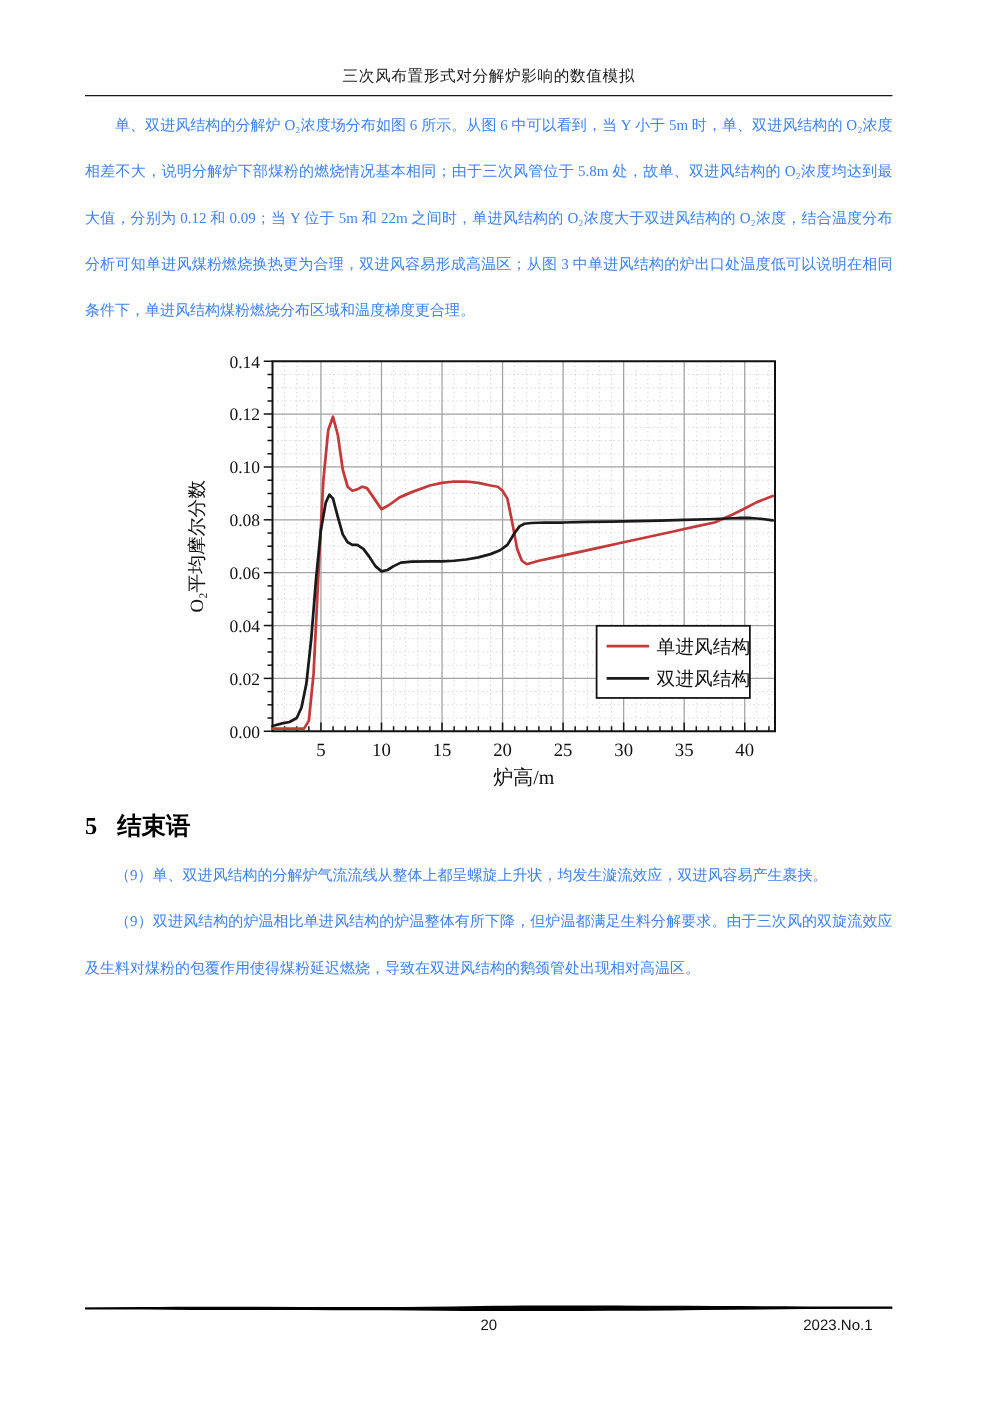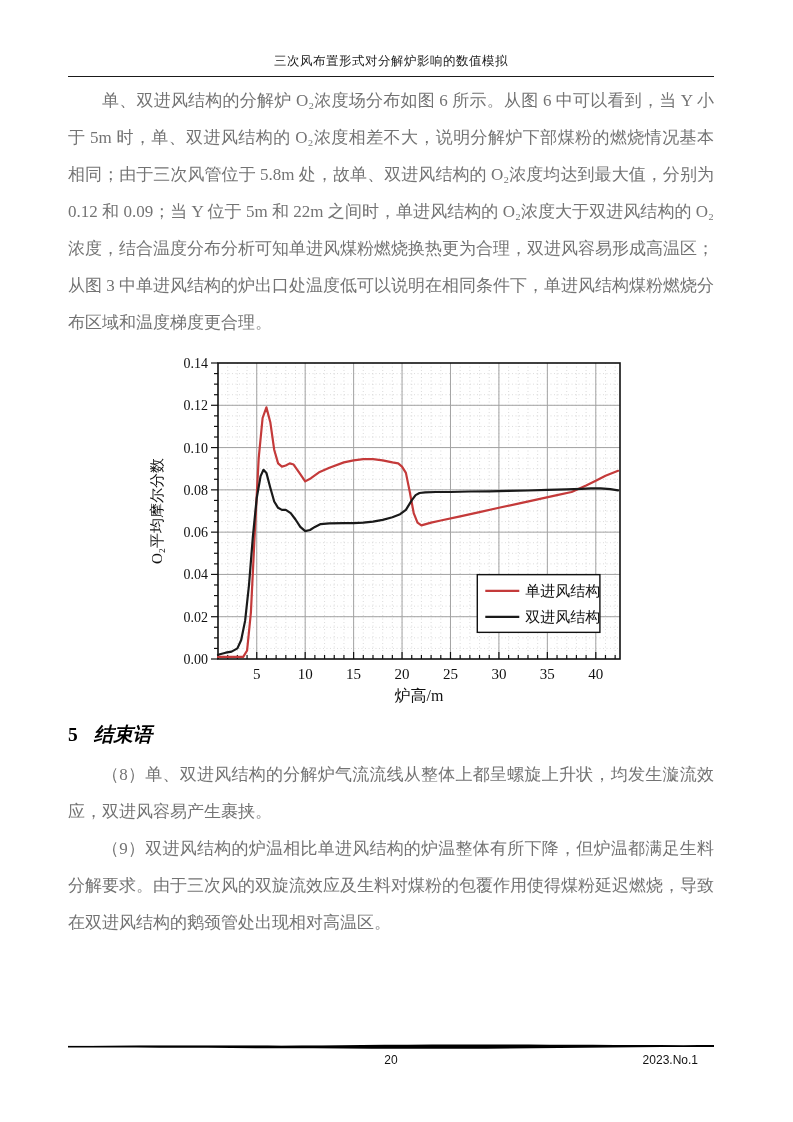--- a/index.html
+++ b/index.html
@@ -19,46 +19,46 @@
     line-height:18px;
     letter-spacing:0.5px;
     color:#1a1a1a;
   }
   .head-rule{
     border:none;border-top:1.6px solid #1a1a1a;
     margin:6px 0 0 0;
   }
   p.body-text{
     margin:0;
-    font-size:17px;
+    font-size:12px;
     line-height:37px;
     text-align:justify;
     text-indent:2em;
-    color:#737373;
+    color:#3b82f6;
   }
   p.first{margin-top:5px;}
   .figure{width:490px;margin:10px auto 0 auto;text-align:center;}
   .figure svg{display:block;}
   .figure-caption{
     margin-top:4px;
     text-align:center;
     font-family:"Liberation Sans","DejaVu Sans",sans-serif;
     font-weight:bold;
     font-size:14.5px;
     color:#141414;
   }
   h2.section-heading{
     margin:12px 0 8px 0;
     font-family:"Liberation Sans","DejaVu Sans",sans-serif;
     font-weight:bold;
     font-size:19.5px;
     color:#000;
   }
   h2.section-heading .sec-num{font-family:"Liberation Serif","DejaVu Serif",serif;}
-  h2.section-heading .sec-title{margin-left:16px;font-style:italic;}
+  h2.section-heading .sec-title{margin-left:16px;}
   .footer{
     position:absolute;
     left:68px;right:66px;top:1042px;
   }
   .footer-bar svg{display:block;width:100%;height:10px;}
   .footer-line{
     position:relative;
     height:18px;
     margin-top:1px;
     font-family:"Liberation Sans","DejaVu Sans",sans-serif;
@@ -272,21 +272,21 @@
             <line x1="339.29" y1="265.7756" x2="373.29" y2="265.7756" stroke="#1a1a1a" stroke-width="2.2"></line>
             <text x="379.29" y="271.2756" font-size="15" fill="#111" font-family="&quot;Liberation Sans&quot;,&quot;DejaVu Sans&quot;,sans-serif">双进风结构</text>
           </g>
         </svg>
     </div>
 
     <h2 class="section-heading">
       <span class="sec-num">5</span><span class="sec-title">结束语</span>
     </h2>
 
-    <p class="body-text">（8）单、双进风结构的分解炉气流流线从整体上都呈螺旋上升状，均发生漩流效应，双进风容易产生裹挟。</p>
+    <p class="body-text">（9）单、双进风结构的分解炉气流流线从整体上都呈螺旋上升状，均发生漩流效应，双进风容易产生裹挟。</p>
     <p class="body-text">（9）双进风结构的炉温相比单进风结构的炉温整体有所下降，但炉温都满足生料分解要求。由于三次风的双旋流效应及生料对煤粉的包覆作用使得煤粉延迟燃烧，导致在双进风结构的鹅颈管处出现相对高温区。</p>
   </div>
 
   <div class="footer">
     <div class="footer-bar">
       <svg viewBox="0 0 659 10" preserveAspectRatio="none">
         <rect x="0" y="3.9" width="659" height="1.1" fill="#000"></rect>
         <path d="M0 4.4 C 90 2.1, 200 4.7, 300 3.1 C 400 1.5, 520 3.4, 659 3.1 L 659 4.5 C 540 5.5, 420 7.3, 310 6.7 C 210 6.2, 95 5.9, 0 5.5 Z" fill="#000"></path>
       </svg>
     </div>

